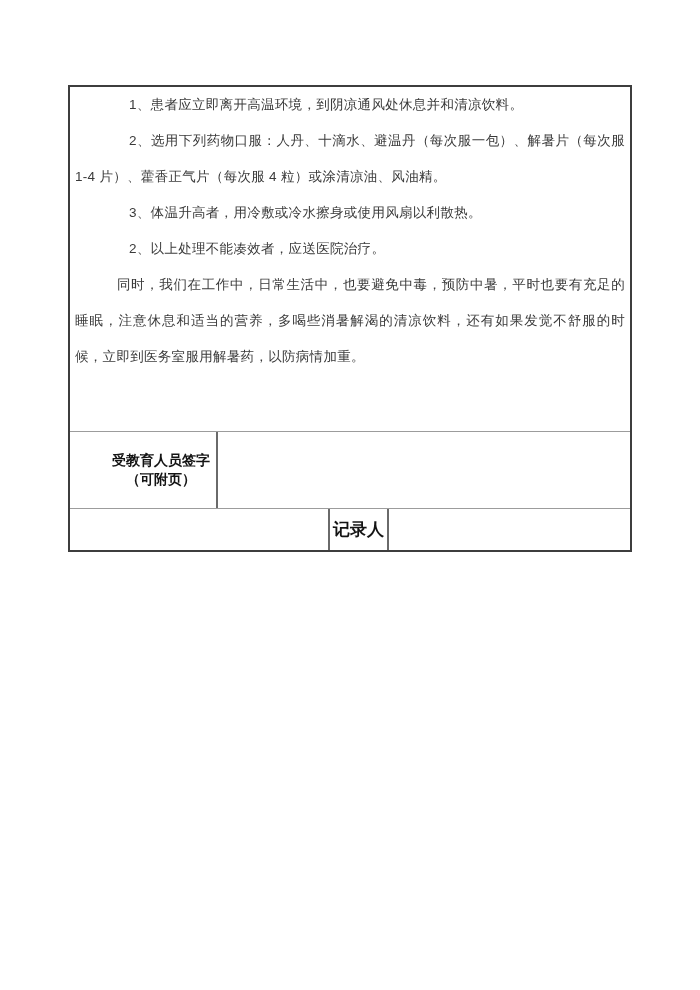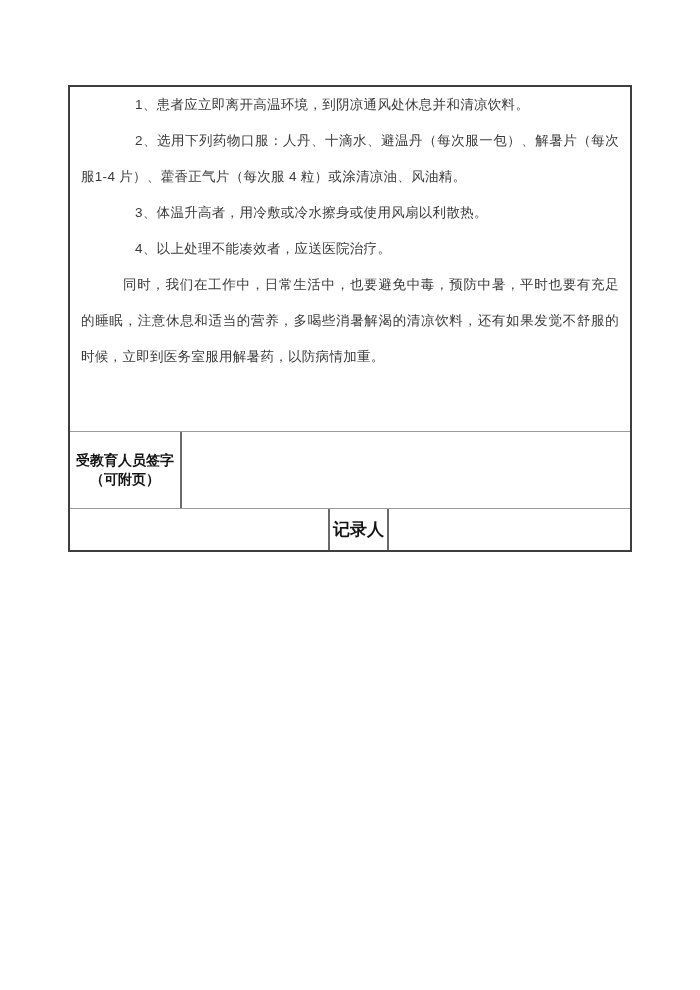--- a/index.html
+++ b/index.html
@@ -24,40 +24,41 @@
     box-sizing: border-box;
     display: flex;
     flex-direction: column;
     background: #ffffff;
   }
   
   .text-cell {
     height: 345px;
     box-sizing: border-box;
     border-bottom: 1px solid #9c9c9c;
-    padding: 0 11px;
+    padding: 0 5px;
     overflow: hidden;
   }
   .text-cell p {
     margin: 0;
     font-size: 13.5px;
     line-height: 36px;
     color: #3a3a3a;
     text-align: justify;
     letter-spacing: 0.3px;
   }
   .p-item { text-indent: 54px; }
   .p-close { text-indent: 42px; }
 
   
   .sign-row {
     height: 77px;
     box-sizing: border-box;
     border-bottom: 1px solid #9c9c9c;
     display: flex;
+    padding-left: 36px;
   }
   .label-cell {
     width: 112px;
     box-sizing: border-box;
     border-right: 2px solid #6a6a6a;
     display: flex;
     flex-direction: column;
     align-items: center;
     justify-content: center;
     font-size: 14px;
@@ -100,21 +101,21 @@
 </style>
 </head>
 <body>
 
 <div class="form-table">
 
   <div class="text-cell">
     <p class="p-item">1、患者应立即离开高温环境，到阴凉通风处休息并和清凉饮料。</p>
     <p class="p-item">2、选用下列药物口服：人丹、十滴水、避温丹（每次服一包）、解暑片（每次服1-4 片）、藿香正气片（每次服 4 粒）或涂清凉油、风油精。</p>
     <p class="p-item">3、体温升高者，用冷敷或冷水擦身或使用风扇以利散热。</p>
-    <p class="p-item">4、以上处理不能凑效者，应送医院治疗。</p>
+    <p class="p-item">2、以上处理不能凑效者，应送医院治疗。</p>
     <p class="p-close">同时，我们在工作中，日常生活中，也要避免中毒，预防中暑，平时也要有充足的睡眠，注意休息和适当的营养，多喝些消暑解渴的清凉饮料，还有如果发觉不舒服的时候，立即到医务室服用解暑药，以防病情加重。</p>
   </div>
 
   <div class="sign-row">
     <div class="label-cell">
       <span>受教育人员签字</span>
       <span>（可附页）</span>
     </div>
     <div class="value-cell"></div>
   </div>

